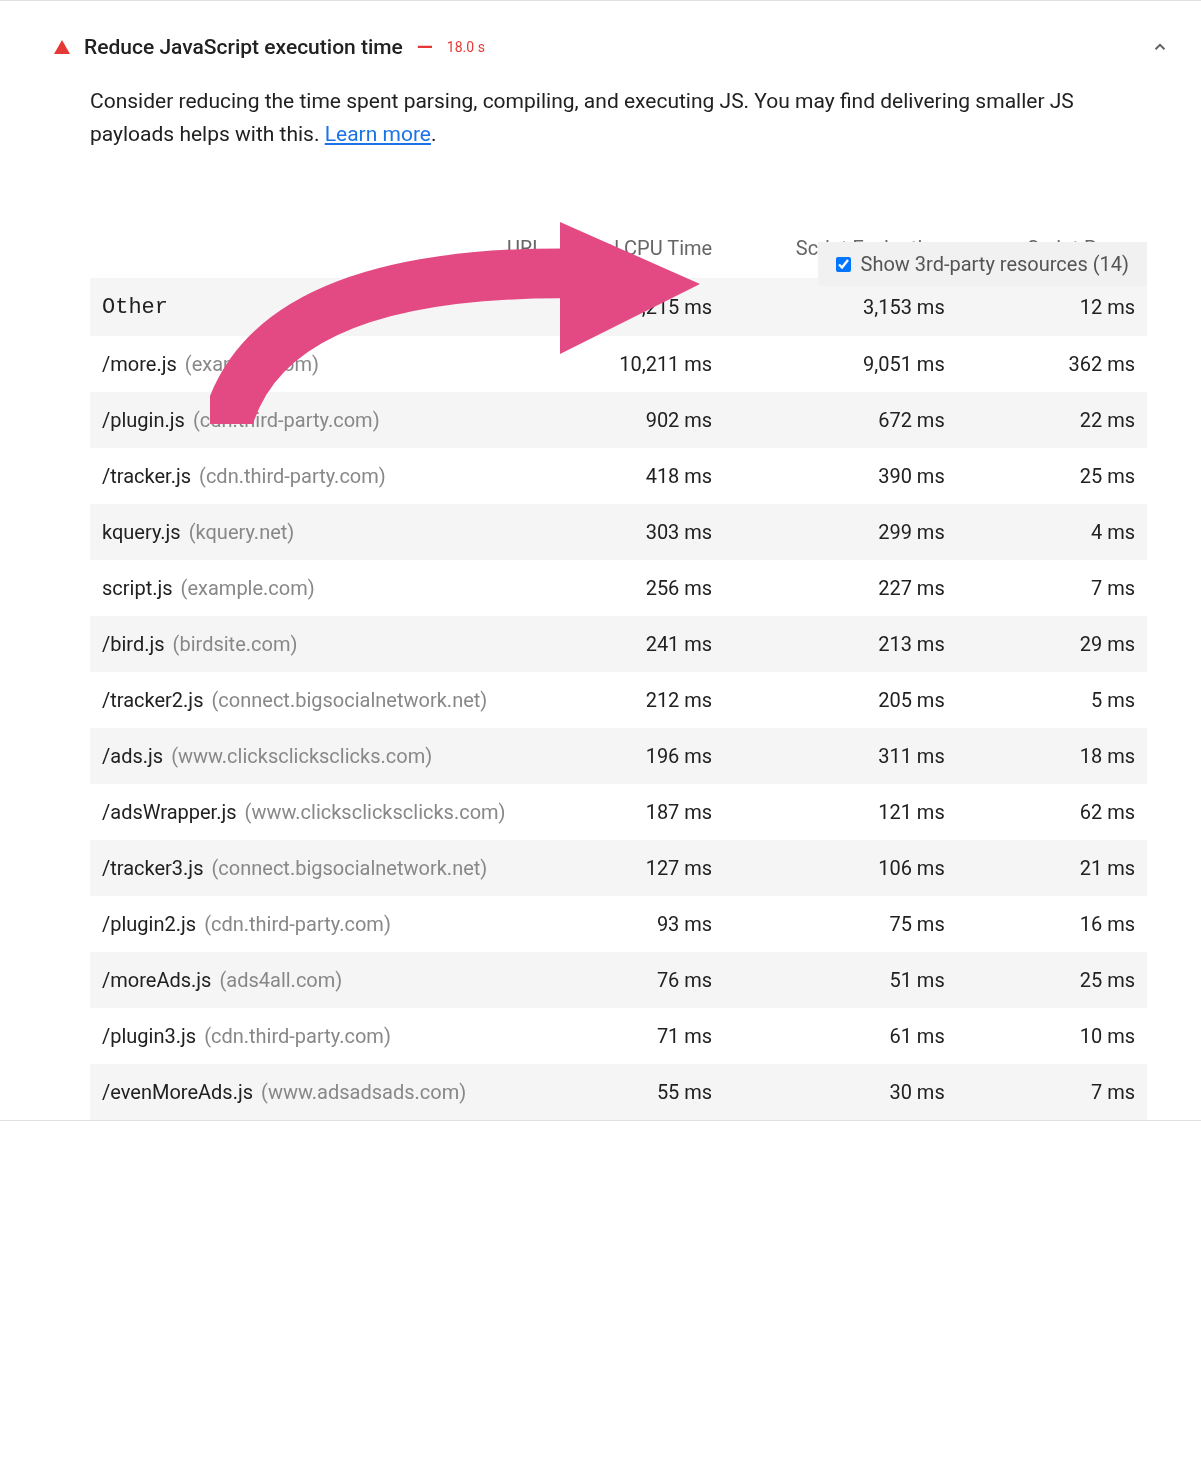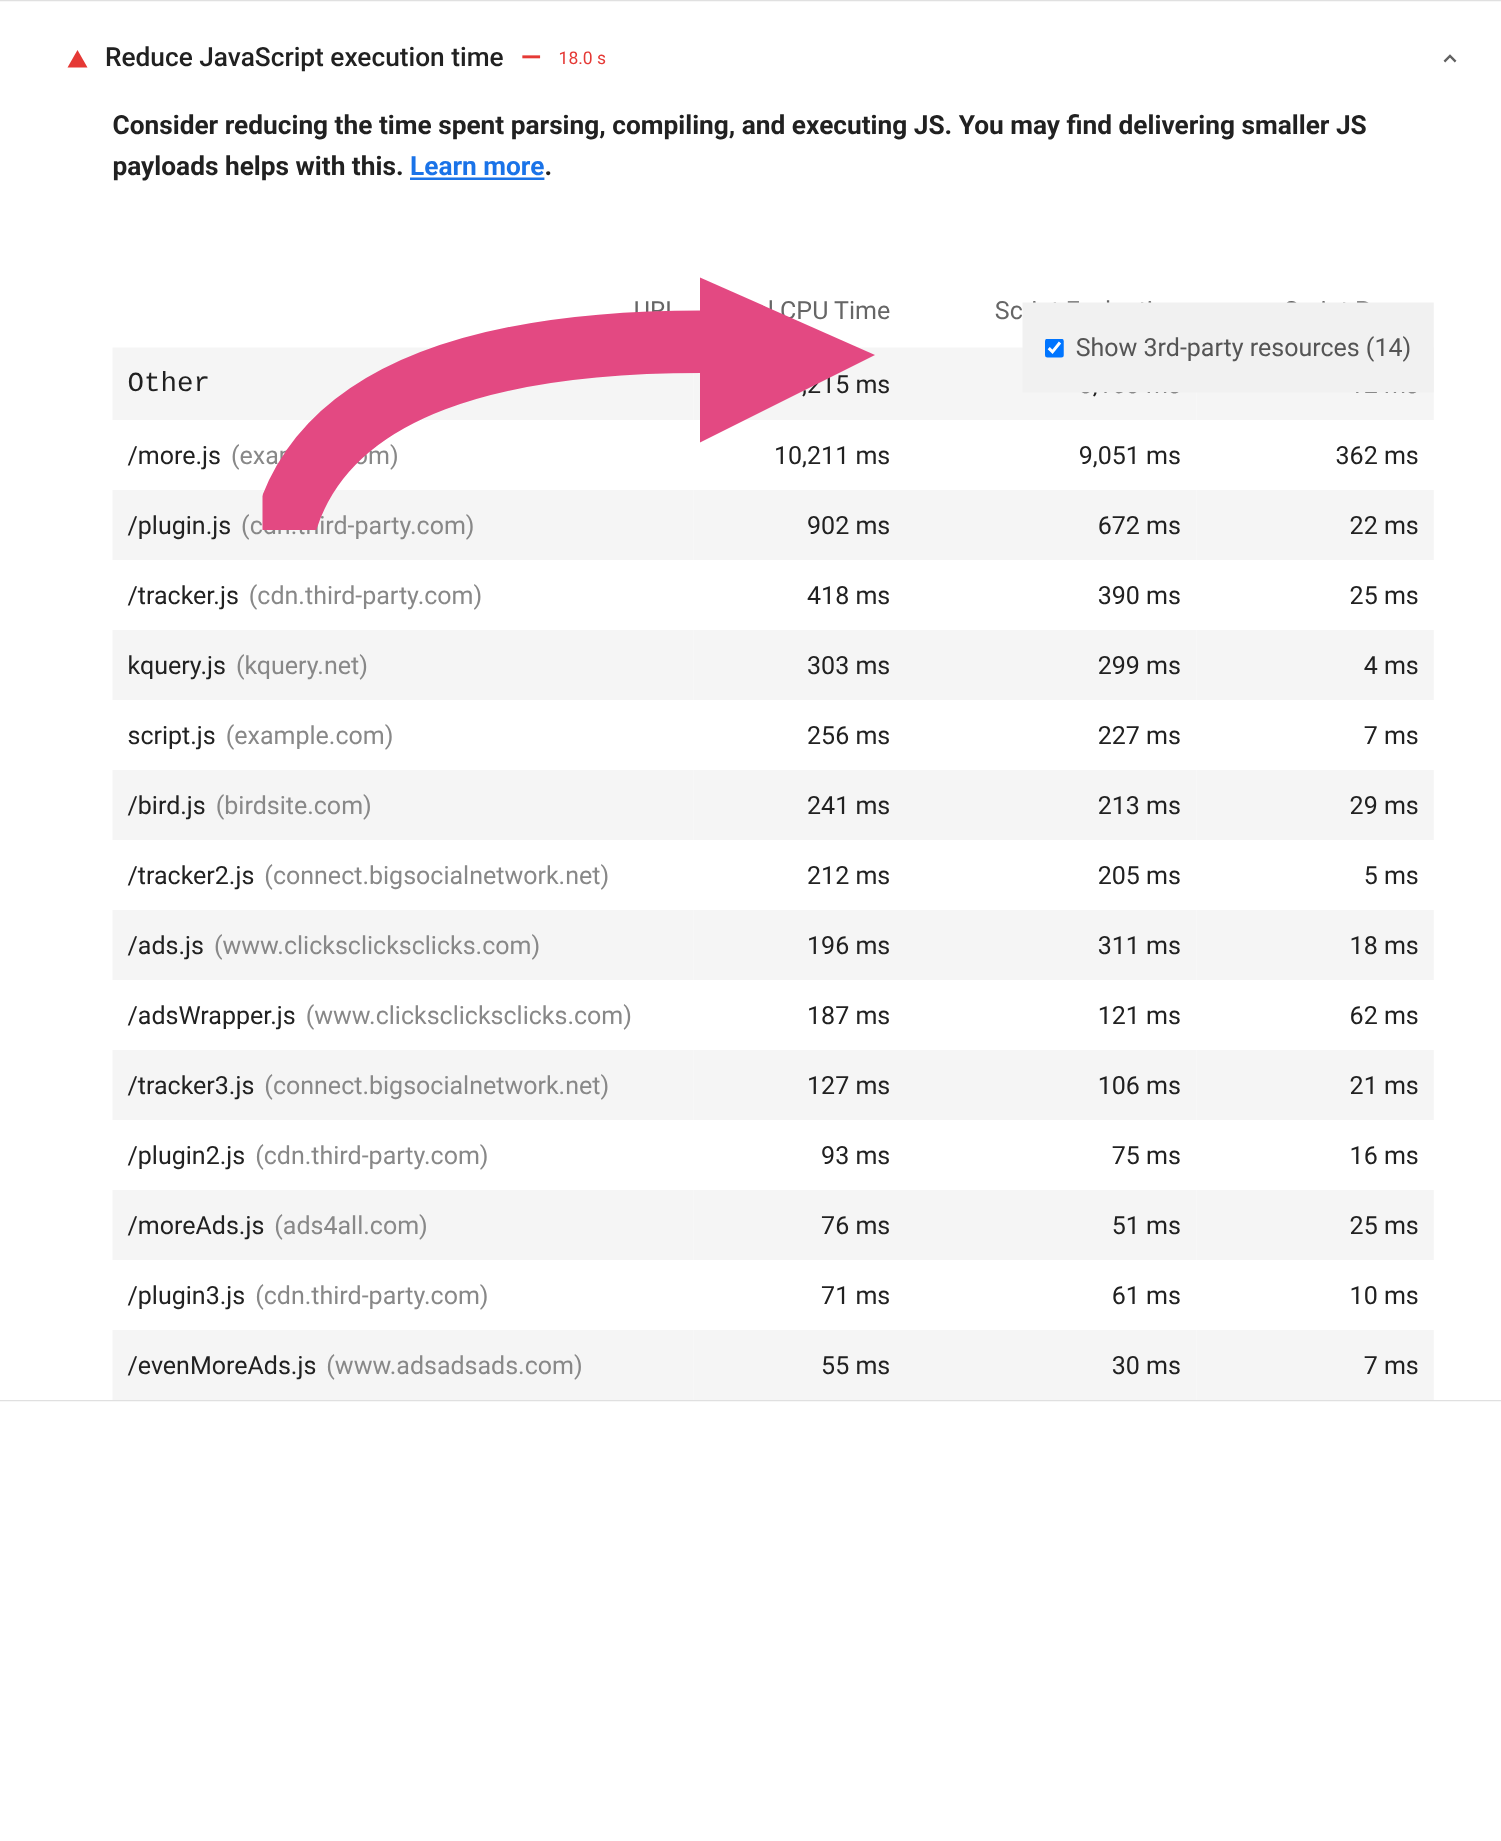--- a/index.html
+++ b/index.html
@@ -45,33 +45,32 @@
     color: #616161;
     cursor: pointer;
     display:flex; align-items:center;
   }
   .chevron svg { width: 18px; height: 18px; }
   .description {
     margin: 26px 0 0 36px;
     font-size: 21px;
     line-height: 1.55;
     color: #212121;
-    font-weight: bold;
   }
   .description a {
     color: #1a73e8;
     text-decoration: underline;
   }
   .content { margin-left: 36px; position: relative; }
   .third-party-box {
     position: absolute;
     right: 0;
     top: 18px;
     background: #f1f1f1;
-    padding: 24px 18px;
+    padding: 10px 18px;
     display: flex;
     align-items: center;
     gap: 10px;
     font-size: 20px;
     color: #555;
     cursor: pointer;
   }
   .third-party-box input { width: 15px; height: 15px; }
   
   .arrow-wrap {

